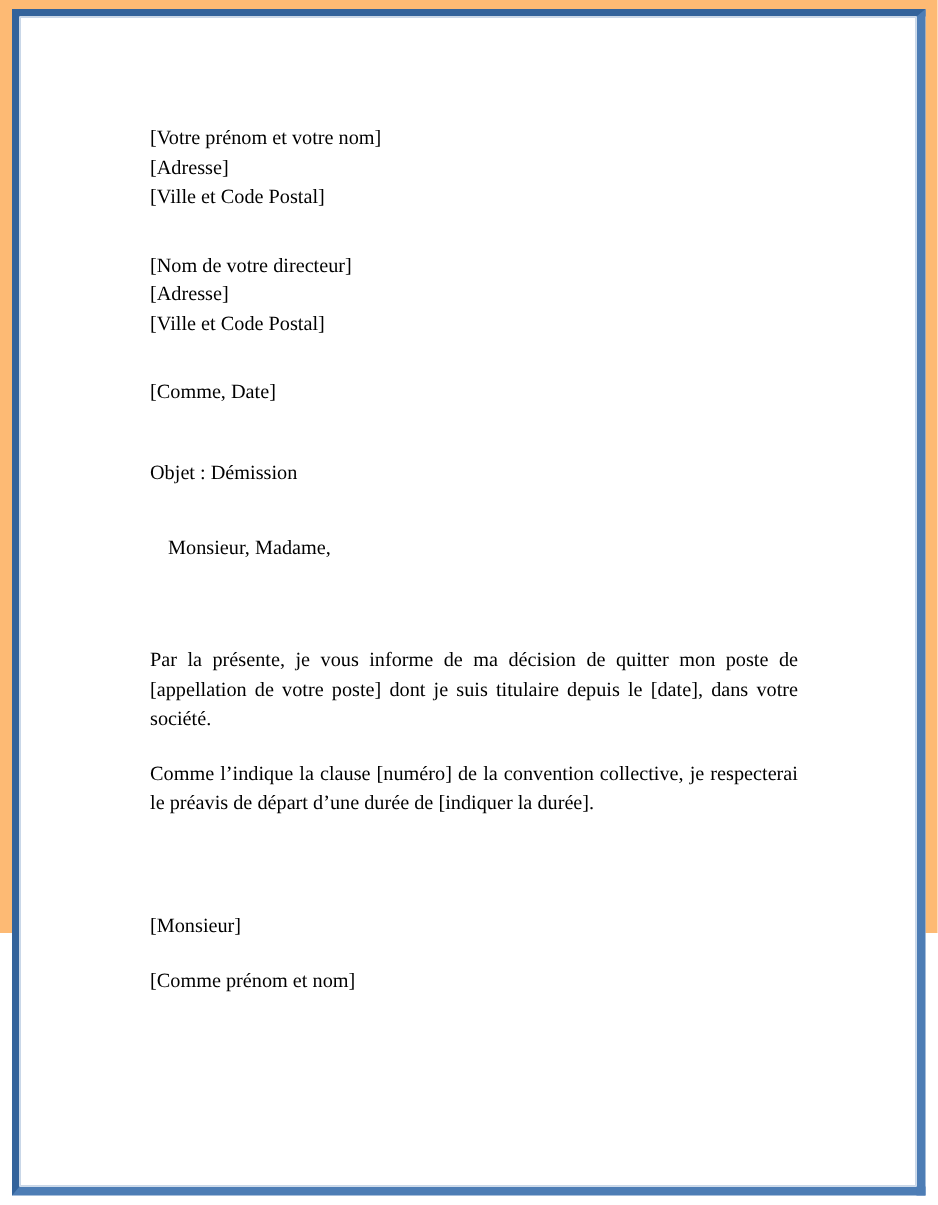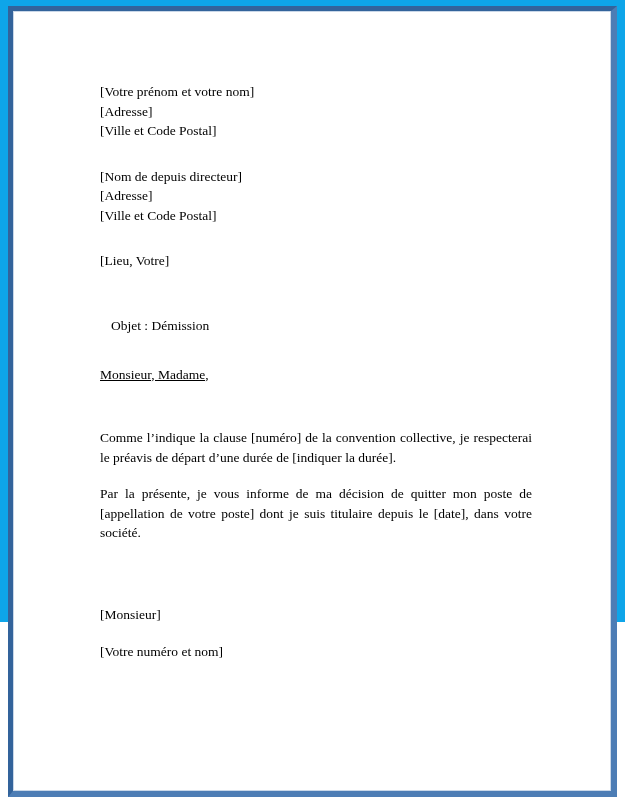--- a/index.html
+++ b/index.html
@@ -12,21 +12,21 @@
     background: #ffffff;
     font-family: "Liberation Serif", serif;
     overflow: hidden;
   }
   .page-frame {
     position: absolute;
     left: 0;
     top: 0;
     width: 625px;
     height: 622px;
-    background: #0ea5e9;
+    background: #fdba74;
     box-sizing: border-box;
   }
   
   .doc-border-outer {
     position: absolute;
     left: 8px;
     top: 6px;
     width: 609px;
     height: 791px;
     box-sizing: border-box;
@@ -73,72 +73,71 @@
   .gap-xl { height: 44px; }
   .gap-xxl { height: 62px; }
   .para {
     text-align: justify;
     margin: 0;
   }
   .para + .para {
     margin-top: 17px;
   }
   .subject {
-    margin: 11px;
+    margin: 0;
   }
   .salutation {
-    margin: 0;
-    text-decoration: underline;
+    margin: 12px;
   }
 </style>
 </head>
 <body>
 
 <div class="page-frame">
   <div class="doc-border-outer">
     <div class="doc-border-inner">
       <div class="paper">
         <div class="letter">
 
           <div class="block">
             <div class="line">[Votre prénom et votre nom]</div>
             <div class="line">[Adresse]</div>
             <div class="line">[Ville et Code Postal]</div>
           </div>
 
           <div class="gap-md"></div>
 
           <div class="block">
-            <div class="line">[Nom de depuis directeur]</div>
+            <div class="line">[Nom de votre directeur]</div>
             <div class="line">[Adresse]</div>
             <div class="line">[Ville et Code Postal]</div>
           </div>
 
           <div class="gap-md"></div>
 
-          <div class="line">[Lieu, Votre]</div>
+          <div class="line">[Comme, Date]</div>
 
           <div class="gap-lg"></div>
 
           <div class="subject">Objet : Démission</div>
 
           <div class="gap-sm"></div>
 
           <div class="salutation">Monsieur, Madame,</div>
 
           <div class="gap-xl"></div>
 
+          <p class="para">Par la présente, je vous informe de ma décision de quitter mon poste de [appellation de votre poste] dont je suis titulaire depuis le [date], dans votre société.</p>
           <p class="para">Comme l’indique la clause [numéro] de la convention collective, je respecterai le préavis de départ d’une durée de [indiquer la durée].</p>
-          <p class="para">Par la présente, je vous informe de ma décision de quitter mon poste de [appellation de votre poste] dont je suis titulaire depuis le [date], dans votre société.</p>
 
           <div class="gap-xxl"></div>
 
           <div class="block">
             <div class="line">[Monsieur]</div>
             <div class="gap-sm"></div>
-            <div class="line">[Votre numéro et nom]</div>
+            <div class="line">[Comme prénom et nom]</div>
           </div>
 
         </div>
       </div>
     </div>
   </div>
 </div>
 
 </body></html>

